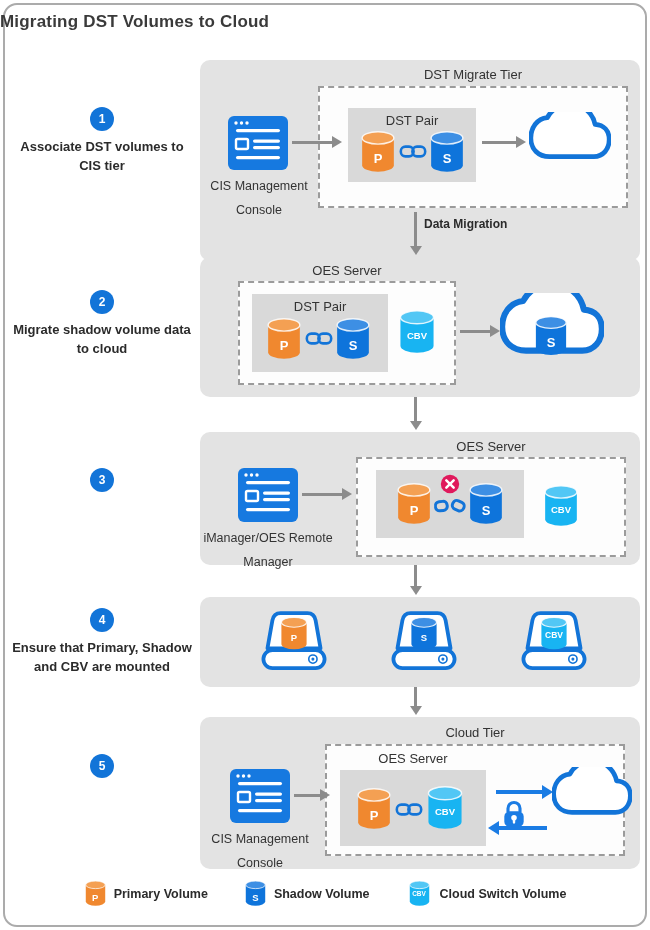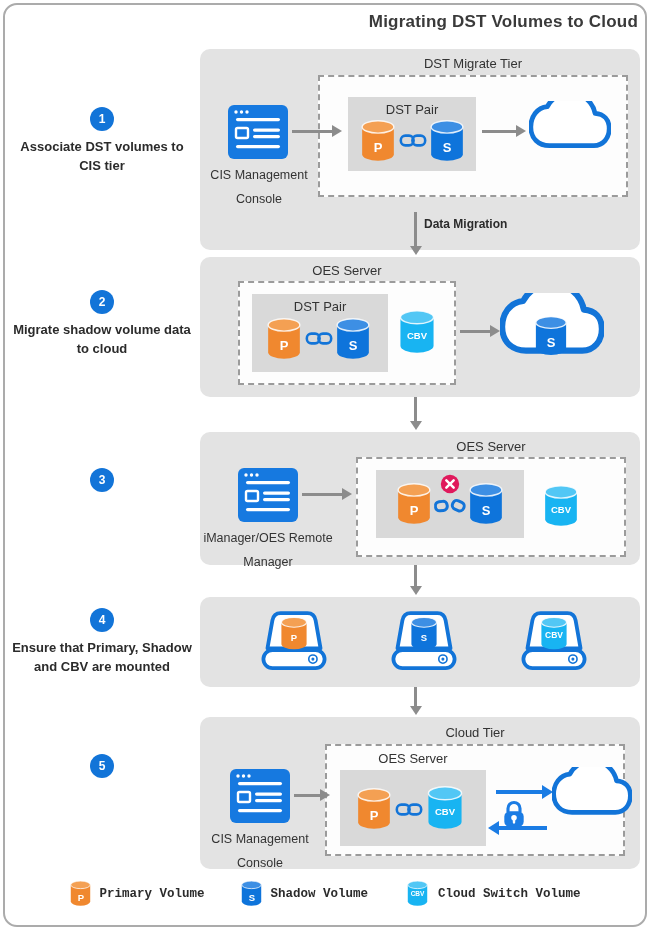--- a/index.html
+++ b/index.html
@@ -1,18 +1,18 @@
 <!DOCTYPE html>
 <html><head>
 <meta charset="utf-8">
 <style>
   html,body{margin:0;padding:0;background:#fff;font-family:"Liberation Sans",sans-serif;}
   .stage{position:relative;width:650px;height:930px;background:#fff;overflow:hidden;}
   .frame{position:absolute;left:3px;top:3px;right:3px;bottom:3px;border:2px solid #ABABAB;border-radius:14px;background:#fff;}
-  .title{position:absolute;left:0;right:12px;top:12px;margin:0;text-align:right;font-size:17px;font-weight:bold;color:#3A3A3A;letter-spacing:.2px;}
+  .title{position:absolute;left:0;right:12px;top:12px;margin:0;text-align:left;font-size:17px;font-weight:bold;color:#3A3A3A;letter-spacing:.2px;}
 
   
   .step{position:absolute;left:8px;width:188px;text-align:center;}
   .step-circle{width:24px;height:24px;border-radius:50%;background:#1274D8;color:#fff;font-size:12px;font-weight:bold;line-height:24px;text-align:center;margin:0 auto;}
   .step-label{margin-top:6px;font-size:13px;font-weight:bold;color:#2B2B2B;line-height:19px;}
 
   
   .panel{position:absolute;left:200px;width:440px;background:#E3E3E3;border-radius:10px;}
   .zone-label,.box-title,.inner-label{position:absolute;text-align:center;font-size:13px;color:#333;}
   .dashed{position:absolute;border:2px dashed #9B9B9B;background:#FDFDFD;box-sizing:border-box;}
@@ -50,21 +50,21 @@
   .cloud{position:absolute;}
   .cloud svg{display:block;width:100%;height:100%;}
   .drive{position:absolute;width:72px;height:66px;}
   .drive svg.body{position:absolute;inset:0;width:100%;height:100%;}
   .iconpos{position:absolute;}
 
   
   .legend{position:absolute;left:0;right:0;top:880px;display:flex;justify-content:center;gap:36px;align-items:center;}
   .legend-item{display:flex;align-items:center;gap:7px;}
   .legend-cyl{position:relative;width:23px;height:27px;}
-  .legend-label{font-size:12.5px;font-weight:bold;color:#2B2B2B;font-family:Liberation Mono, monospace;}
+  .legend-label{font-size:12.5px;font-weight:bold;color:#2B2B2B;}
 </style>
 </head>
 <body>
 
 <svg width="0" height="0" style="position:absolute" aria-hidden="true">
   <defs>
     <symbol id="sym-cyl" viewBox="0 0 40 50">
       <path d="M2 9 V40 A18 7.5 0 0 0 38 40 V9 Z" fill="var(--c)"></path>
       <ellipse cx="20" cy="9" rx="18" ry="7" fill="var(--ct)" stroke="rgba(255,255,255,0.85)" stroke-width="1.6"></ellipse>
     </symbol>
@@ -127,21 +127,21 @@
     <div class="step-circle"><span>3</span></div>
   </div>
   <div class="step" style="top:608px">
     <div class="step-circle"><span>4</span></div>
     <div class="step-label">Ensure that Primary, Shadow and CBV are mounted</div>
   </div>
   <div class="step" style="top:754px">
     <div class="step-circle"><span>5</span></div>
   </div>
 
-  <div class="panel" style="top:49px;height:201px">
+  <div class="panel" style="top:60px;height:201px">
     <div class="zone-label" style="left:118px;top:7px;width:310px">DST Migrate Tier</div>
     <div class="dashed" style="left:118px;top:26px;width:310px;height:122px"></div>
     <div class="console" style="left:28px;top:56px;width:60px;height:54px"><svg width="60" height="54">
           <use href="#sym-console"></use>
         </svg></div>
     <div class="console-label" style="left:0;top:114px;width:118px">CIS Management Console</div>
     <div class="harrow" style="left:92px;top:81px;width:40px"></div>
     <div class="graybox" style="left:148px;top:48px;width:128px;height:74px">
       <div class="box-title">DST Pair</div>
     </div>

